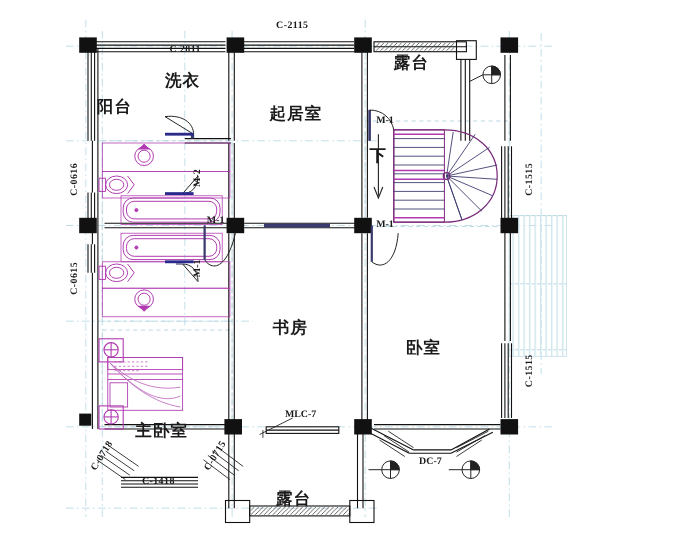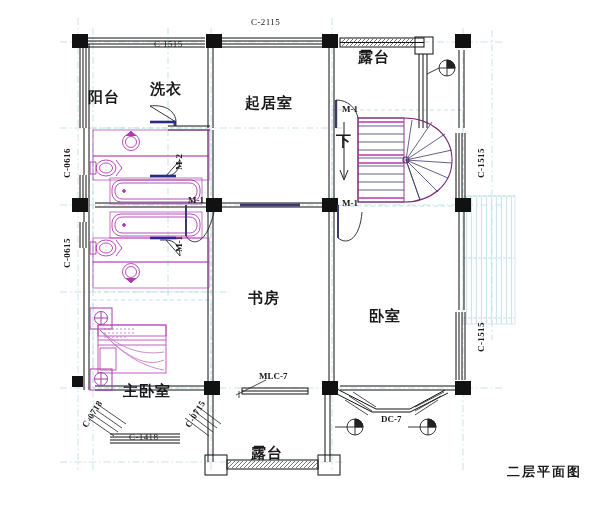--- a/index.html
+++ b/index.html
@@ -1,21 +1,21 @@
 <!DOCTYPE html>
 <html><head>
 <meta charset="utf-8">
 <style>
   html,body{margin:0;padding:0;background:#ffffff;}
   body{width:613px;height:506px;overflow:hidden;font-family:"Liberation Sans","DejaVu Sans",sans-serif;}
   #plan{position:relative;width:613px;height:506px;background:#fff;}
   #plan svg{position:absolute;left:0;top:0;}
   .lbl{position:absolute;color:#1a1a1a;font-family:Liberation Mono, monospace;white-space:nowrap;}
   .room{font-size:15px;font-weight:700;letter-spacing:1px;}
-  .code{font-size:9px;font-weight:400;font-family:"Liberation Serif","DejaVu Serif",serif;letter-spacing:.4px;}
+  .code{font-size:9px;font-weight:700;font-family:"Liberation Serif","DejaVu Serif",serif;letter-spacing:.4px;}
   .code-v{font-size:9px;font-weight:700;font-family:"Liberation Serif","DejaVu Serif",serif;letter-spacing:.4px;
           transform-origin:0 0;transform:rotate(-90deg);}
   .code-r{font-size:9px;font-weight:700;font-family:"Liberation Serif","DejaVu Serif",serif;letter-spacing:.4px;
           transform-origin:0 0;}
   .door-code{font-size:9px;font-weight:700;font-family:"Liberation Serif","DejaVu Serif",serif;}
   .door-code-v{font-size:9px;font-weight:700;font-family:"Liberation Serif","DejaVu Serif",serif;
           transform-origin:0 0;transform:rotate(-90deg);}
   .title{font-size:13px;font-weight:700;letter-spacing:2px;}
   .down{font-size:15px;font-weight:700;}
 </style>
@@ -460,48 +460,47 @@
   </g>
 
   <g stroke="#222" stroke-width="0.8" fill="none">
     <line x1="236" y1="395" x2="266" y2="380"></line>
     <line x1="239" y1="391" x2="239" y2="398"></line>
   </g>
 </svg>
 
 <div>
   <div class="lbl room" style="left:88px;top:88px">阳台</div>
-  <div class="lbl room" style="left:150px;top:80px">洗衣</div>
+  <div class="lbl room" style="left:150px;top:64px">洗衣</div>
   <div class="lbl room" style="left:245px;top:94px">起居室</div>
   <div class="lbl room" style="left:358px;top:48px">露台</div>
   <div class="lbl room" style="left:248px;top:289px">书房</div>
   <div class="lbl room" style="left:369px;top:307px">卧室</div>
   <div class="lbl room" style="left:123px;top:382px">主卧室</div>
   <div class="lbl room" style="left:251px;top:444px">露台</div>
 </div>
 
 <div class="lbl down" style="left:336px;top:132px">下</div>
 
 <div>
-  <div class="lbl code" style="left:154px;top:39px">C 1515</div>
+  <div class="lbl code" style="left:154px;top:39px">C 2811</div>
   <div class="lbl code" style="left:251px;top:17px">C-2115</div>
   <div class="lbl code-v" style="left:62px;top:178px">C-0616</div>
   <div class="lbl code-v" style="left:62px;top:268px">C-0615</div>
   <div class="lbl code-v" style="left:476px;top:178px">C-1515</div>
   <div class="lbl code-v" style="left:476px;top:352px">C-1515</div>
   <div class="lbl code" style="left:129px;top:432px">C-1418</div>
   <div class="lbl code-r" style="left:80px;top:424px;transform:rotate(-58deg)">C-0718</div>
   <div class="lbl code-r" style="left:183px;top:424px;transform:rotate(-58deg)">C-0715</div>
 </div>
 
 <div>
   <div class="lbl door-code-v" style="left:174px;top:170px">M-2</div>
   <div class="lbl door-code-v" style="left:174px;top:252px">M-1</div>
   <div class="lbl door-code" style="left:188px;top:195px">M-1</div>
   <div class="lbl door-code" style="left:342px;top:104px">M-1</div>
   <div class="lbl door-code" style="left:342px;top:198px">M-1</div>
   <div class="lbl door-code" style="left:259px;top:371px">MLC-7</div>
   <div class="lbl door-code" style="left:381px;top:414px">DC-7</div>
 </div>
 
-<div class="lbl title" style="left:507px;top:463px">二层平面图</div>
 
 </div>
 
 </body></html>

